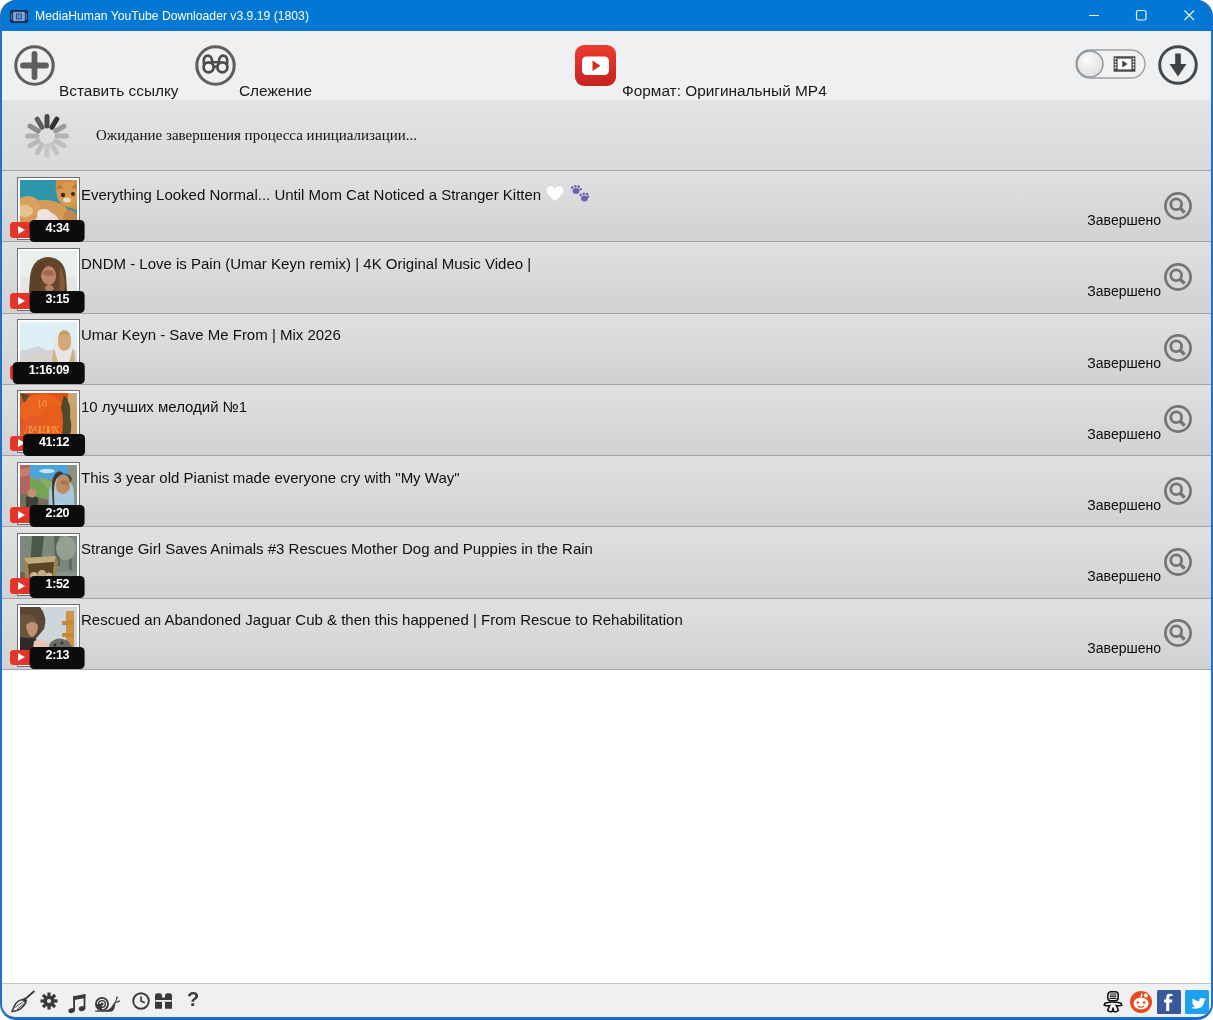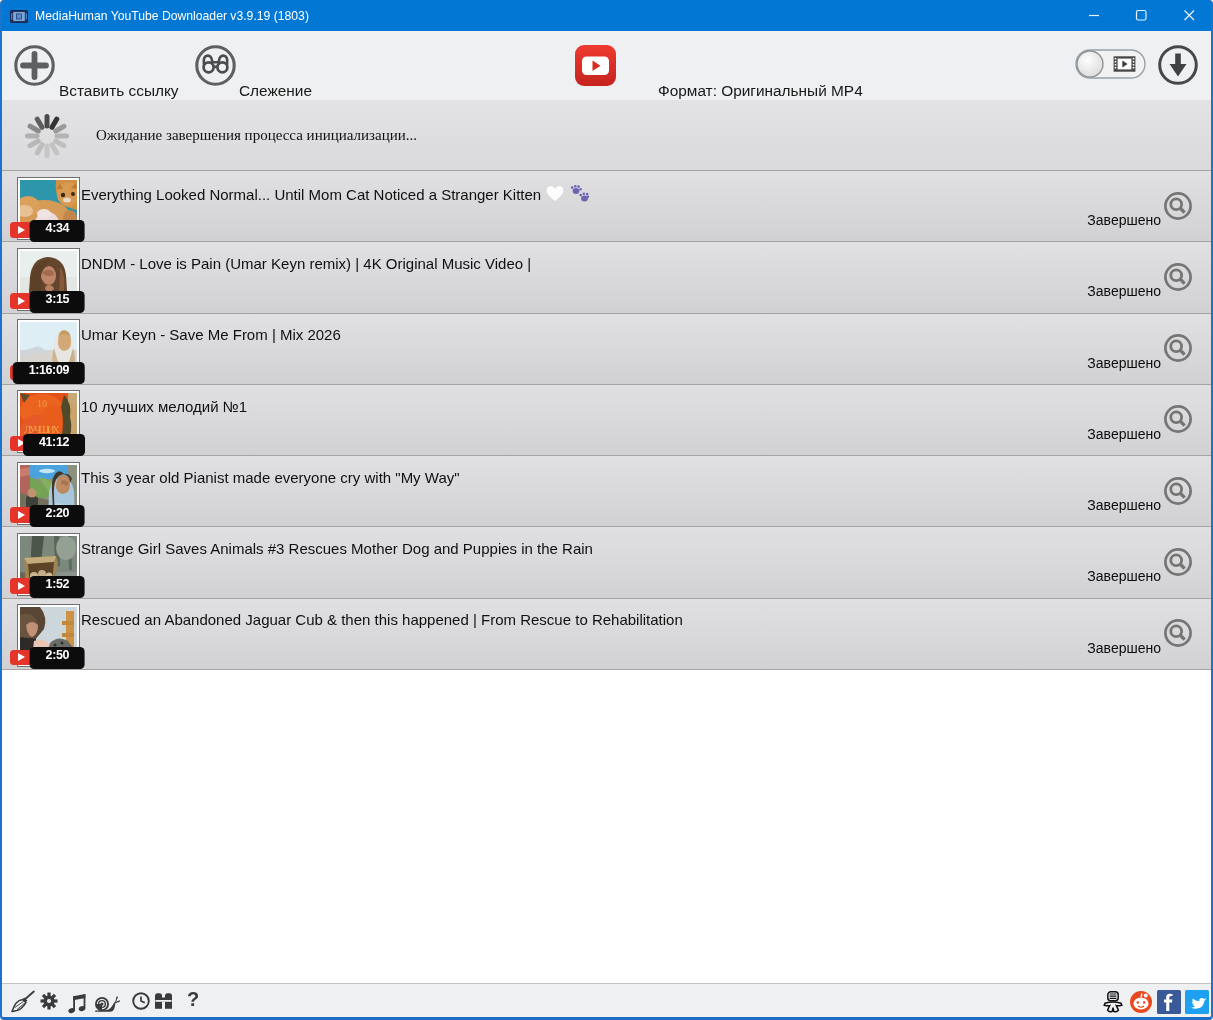--- a/index.html
+++ b/index.html
@@ -1,19 +1,19 @@
 <!DOCTYPE html>
 <html><head>
 <meta charset="utf-8">
 <style>
 * { margin:0; padding:0; box-sizing:border-box; }
 html,body { width:1213px; height:1020px; overflow:hidden; background:#fff; }
 body { font-family:"Liberation Sans", sans-serif; }
 .window { position:absolute; left:0; top:0; width:1213px; height:1020px;
-  border-radius:4px; overflow:hidden; background:#ef4444;
+  border-radius:16px; overflow:hidden; background:#ef4444;
   border-left:2px solid #1d73c9; border-right:2px solid #1d73c9; border-bottom:3px solid #1a6ec4; }
 .titlebar { position:absolute; left:0; top:0; width:100%; height:31px; background:#0277d4; }
 .title-text { position:absolute; left:33px; top:8.5px; font-size:12.2px; color:#fff; }
 .toolbar { position:absolute; left:0; top:31px; width:100%; height:69px; background:#eef0f2; }
 .initrow { position:absolute; left:0; top:100px; width:100%; height:71px;
   background:linear-gradient(#e3e2e5, #dad9dc); border-bottom:1px solid #a4a4a4; }
 .init-text { position:absolute; left:94px; top:27px; font-size:15px; color:#111;font-family:Liberation Serif, serif; }
 .rows { position:absolute; left:0; top:171px; width:1213px; }
 .row { position:relative; width:100%; height:71.3px;
   background:linear-gradient(#e0dfe2 0%, #d9d8db 50%, #d1d0d3 100%); border-bottom:1px solid #a4a4a4; }
@@ -76,21 +76,21 @@
       <defs>
           <linearGradient id="ytg" x1="0" y1="0" x2="0" y2="1">
         <stop offset="0" stop-color="#ee3b30"></stop>
             <stop offset="1" stop-color="#c5231f"></stop>
           </linearGradient>
         </defs>
       <rect x="0" y="0" width="41" height="41" rx="9" fill="url(#ytg)"></rect>
       <rect x="7" y="11.5" width="27" height="18.5" rx="4.5" fill="#fff"></rect>
       <path d="M17.5 15.5 L25.5 20.7 L17.5 26 Z" fill="#d82c21"></path>
     </svg>
-    <div class="tool-label" style="left:656px;top:26.5px">Формат: Оригинальный MP4</div>
+    <div class="tool-label" style="left:620px;top:26.5px">Формат: Оригинальный MP4</div>
     <svg style="position:absolute;left:1073px;top:18px" width="71" height="30" viewBox="0 0 71 30">
       <rect x="1" y="1" width="69" height="28" rx="14" fill="#f2f2f2" stroke="#9aa0a6" stroke-width="1.4"></rect>
       <defs>
           <radialGradient id="knob" cx="0.4" cy="0.35" r="0.8">
         <stop offset="0" stop-color="#fdfdfd"></stop>
             <stop offset="1" stop-color="#d7d7d7"></stop>
           </radialGradient>
         </defs>
       <circle cx="15" cy="15" r="13" fill="url(#knob)" stroke="#8f9499" stroke-width="1.4"></circle>
       <g>
@@ -331,21 +331,21 @@
 <rect x="42" y="26" width="12" height="4" fill="#c08838"></rect>
 <path d="M30 36 Q38 28 48 34 L54 42 L52 50 L26 50 Z" fill="#6a6d68"></path>
 <circle cx="35" cy="38" r="1.5" fill="#2e2e2a"></circle>
             <circle cx="42" cy="36" r="1.5" fill="#30302c"></circle>
 <circle cx="46" cy="42" r="1.5" fill="#2c2c28"></circle>
             <circle cx="38" cy="44" r="1.5" fill="#32322e"></circle>
 <rect x="0" y="50" width="57" height="7" fill="#b8bcb8"></rect>
 </svg>
         </div>
   <div class="playbadge"></div>
-  <div class="dur">2:50</div>
+  <div class="dur">2:13</div>
   <div class="vtitle">Rescued an Abandoned Jaguar Cub &amp; then this happened | From Rescue to Rehabilitation </div>
   <div class="done">Завершено</div>
   <div class="mag"><svg width="28" height="28" viewBox="0 0 28 28">
 <circle cx="14" cy="14" r="12.6" fill="none" stroke="#757575" stroke-width="2.7"></circle>
 <circle cx="12.2" cy="12.2" r="5.4" fill="none" stroke="#757575" stroke-width="2.8"></circle>
 <line x1="16.3" y1="16.3" x2="20.6" y2="20.6" stroke="#757575" stroke-width="3.4"></line>
 </svg></div>
 </div>
   </div>
   <div class="footer">

